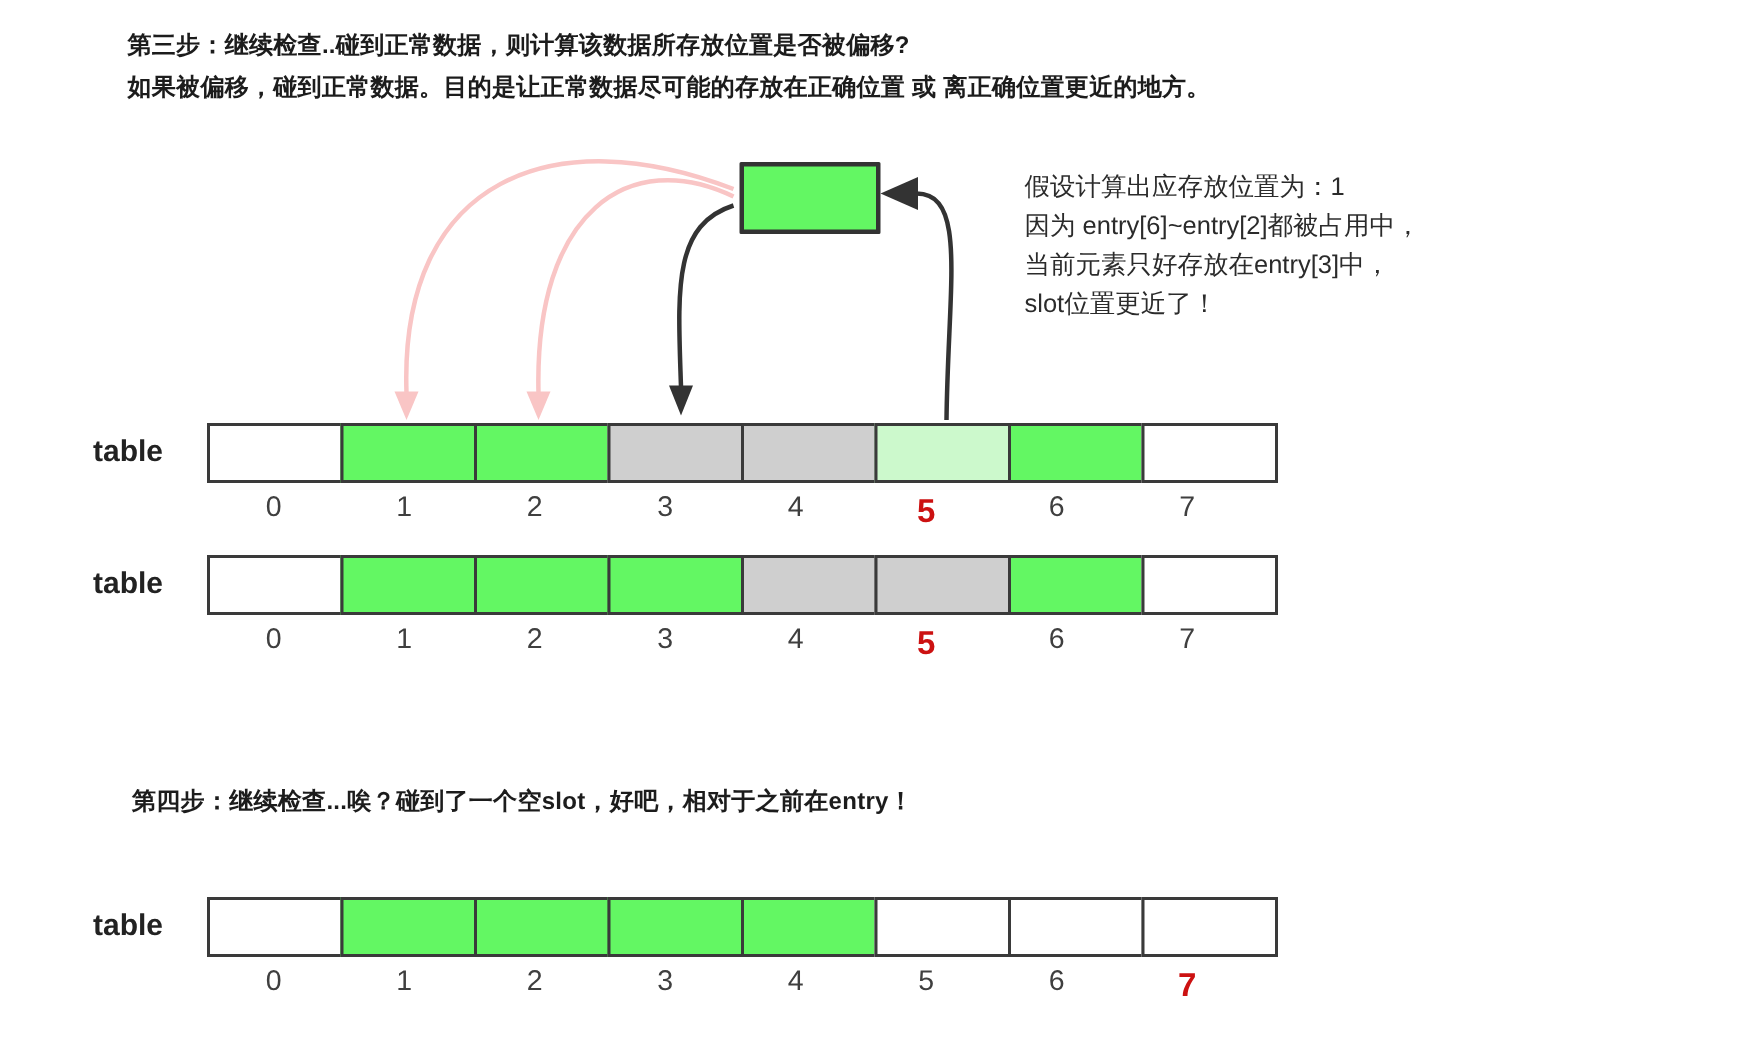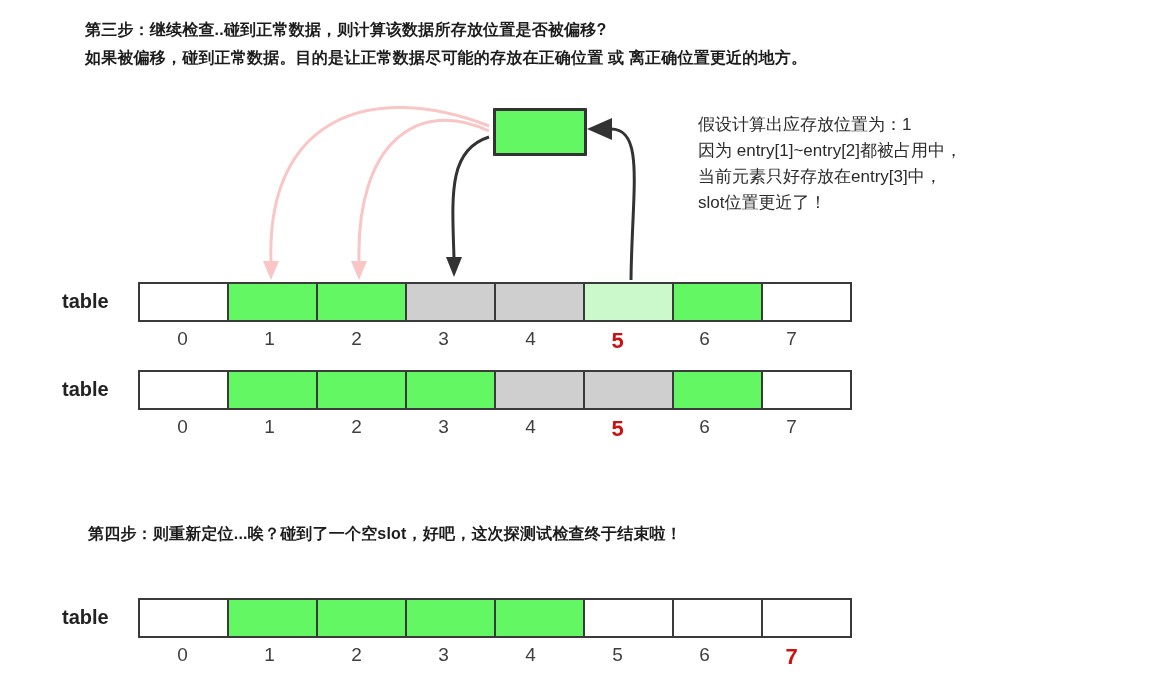--- a/index.html
+++ b/index.html
@@ -8,21 +8,21 @@
     font-family:"Liberation Sans","DejaVu Sans",sans-serif;
   }
   .step-title{
     position:absolute;left:85px;font-size:16px;font-weight:bold;color:#1c1c1c;
     white-space:nowrap;letter-spacing:0.2px;
   }
   #step3-line1{top:20px;}
   #step3-line2{top:48px;}
   #step4-line{left:88px;top:524px;}
   #annotation{
-    position:absolute;left:698px;top:112px;font-size:17px;line-height:26px;color:#2b2b2b;
+    position:absolute;left:683px;top:112px;font-size:17px;line-height:26px;color:#2b2b2b;
     white-space:nowrap;
   }
   #moving-box{
     position:absolute;left:493px;top:108px;width:88px;height:42px;
     border:3px solid #333333;border-radius:1px;
   }
   #arrow-layer{position:absolute;left:0;top:0;width:1163px;height:692px;pointer-events:none;}
   .trow{position:absolute;left:0;width:1163px;height:80px;padding-left:28px;}
   .trow-label{
     position:absolute;left:62px;top:8px;font-size:20px;font-weight:bold;color:#222222;
@@ -67,21 +67,21 @@
     <g>
       <path d="M 631 280 C 632 190, 645 129, 611 129" fill="none" stroke="#333333" stroke-width="3"></path>
       <polygon points="587,129 612,118 612,140" fill="#333333"></polygon>
     </g>
   </svg>
 
   <div id="moving-box" style="background: rgb(99, 247, 99);"></div>
 
   <div id="annotation">
     <div>假设计算出应存放位置为：1</div>
-    <div>因为 entry[1]~entry[2]都被占用中，</div>
+    <div>因为 entry[6]~entry[2]都被占用中，</div>
     <div>当前元素只好存放在entry[3]中，</div>
     <div>slot位置更近了！</div>
   </div>
 
   <div class="trow" style="top:282px">
     <div class="trow-label">table</div>
     <div class="cells">
         <div class="cell" style="background: rgb(255, 255, 255);"></div>
         <div class="cell" style="background: rgb(99, 247, 99);"></div>
         <div class="cell" style="background: rgb(99, 247, 99);"></div>
@@ -120,21 +120,21 @@
         <div class="idx">1</div>
         <div class="idx">2</div>
         <div class="idx">3</div>
         <div class="idx">4</div>
         <div class="idx idx-hot" style="color: rgb(204, 17, 17);">5</div>
         <div class="idx">6</div>
         <div class="idx">7</div>
       </div>
   </div>
 
-  <div class="step-title" id="step4-line">第四步：则重新定位...唉？碰到了一个空slot，好吧，这次探测试检查终于结束啦！</div>
+  <div class="step-title" id="step4-line">第四步：继续检查...唉？碰到了一个空slot，好吧，相对于之前在entry！</div>
 
   <div class="trow" style="top:598px">
     <div class="trow-label">table</div>
     <div class="cells">
         <div class="cell" style="background: rgb(255, 255, 255);"></div>
         <div class="cell" style="background: rgb(99, 247, 99);"></div>
         <div class="cell" style="background: rgb(99, 247, 99);"></div>
         <div class="cell" style="background: rgb(99, 247, 99);"></div>
         <div class="cell" style="background: rgb(99, 247, 99);"></div>
         <div class="cell" style="background: rgb(255, 255, 255);"></div>

